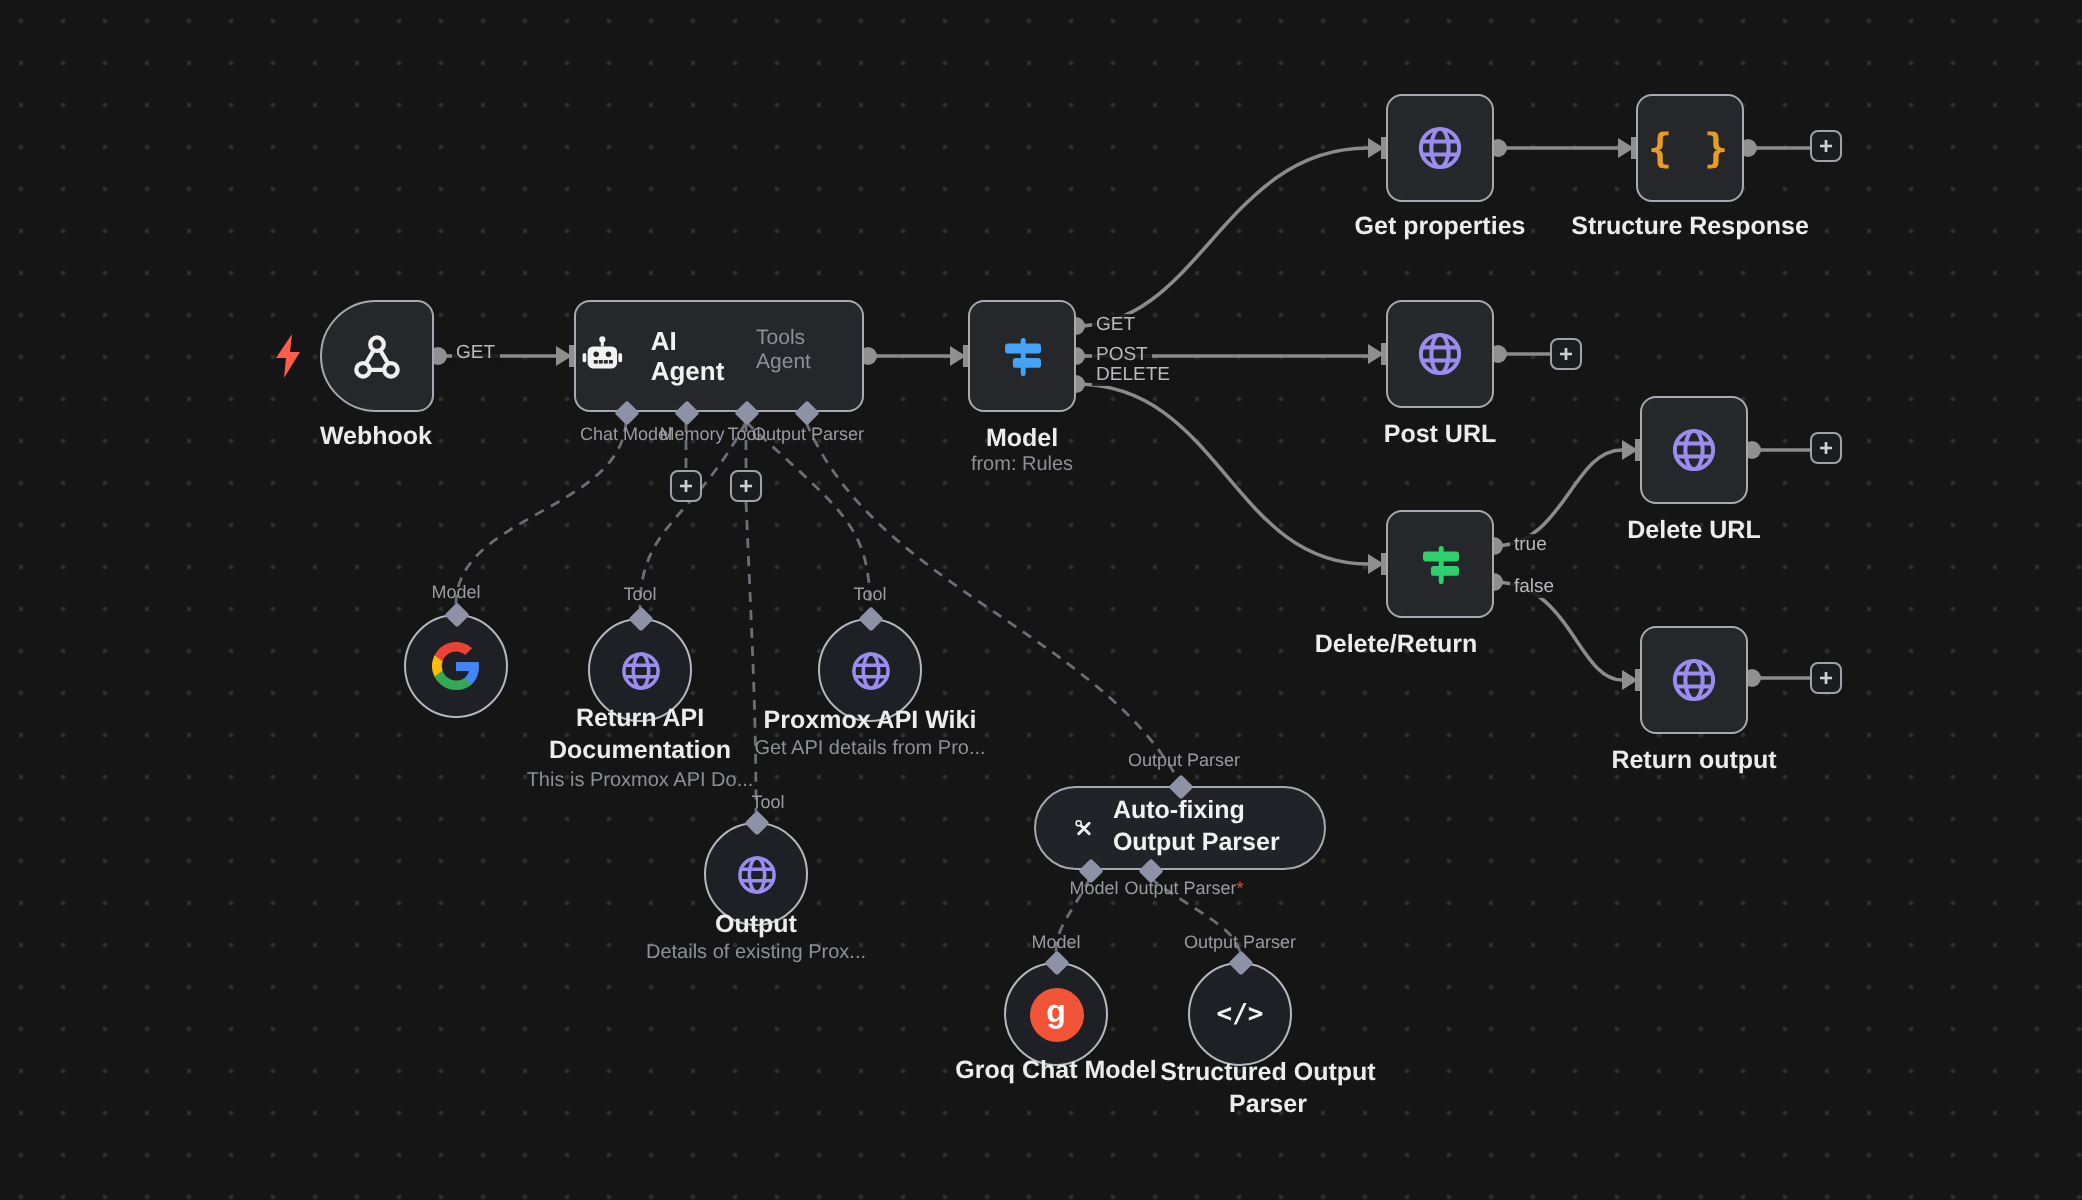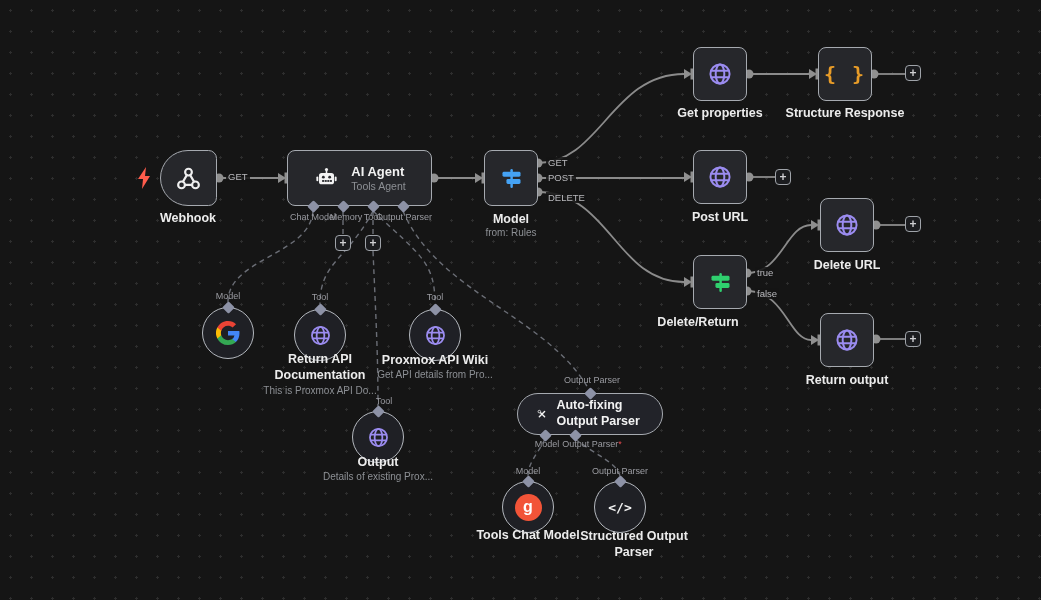--- a/index.html
+++ b/index.html
@@ -47,21 +47,21 @@
   .diamond{
     position:absolute;width:9px;height:9px;background:#8d92a6;
     border-radius:1.5px;transform:rotate(45deg);
   }
   .plusbtn{
     position:absolute;width:16px;height:16px;box-sizing:border-box;
     background:#1b1c1f;border:1.6px solid #9fa3a9;border-radius:4px;
     color:#cfcfd2;font-size:12px;font-weight:700;line-height:12px;
     display:flex;align-items:center;justify-content:center;cursor:pointer;
   }
-  .agent-text{display:flex;flex-direction:column;align-items:flex-start;gap:1px;}
+  .agent-text{display:flex;flex-direction:row;align-items:flex-start;gap:1px;}
   .agent-title{color:#f2f2f2;font-size:13px;font-weight:700;}
   .agent-sub{color:#8d9095;font-size:10.5px;}
   .braces{color:#e89c28;font-family:"DejaVu Sans Mono",monospace;font-weight:700;font-size:20px;letter-spacing:2px;}
   .codeglyph{color:#f4f4f4;font-family:"DejaVu Sans Mono",monospace;font-weight:700;font-size:13px;}
   .groqdot{width:27px;height:27px;border-radius:50%;background:#f25438;display:flex;align-items:center;justify-content:center;
            color:#fff;font-weight:700;font-size:16px;font-family:"Liberation Sans",sans-serif;}
   .red{color:#e5484d;}
 </style>
 </head>
 <body>
@@ -181,21 +181,21 @@
     <svg width="27" height="27" viewBox="0 0 24 24">
       <rect x="11" y="3.5" width="2.2" height="17" rx="1.1" fill="#45a3f5"></rect>
       <rect x="4" y="6" width="16" height="4.4" rx="1.3" fill="#45a3f5"></rect>
       <rect x="7.5" y="12.4" width="12.5" height="4.4" rx="1.3" fill="#45a3f5"></rect>
     </svg>
   </div>
   <div class="ntitle" style="left:511px;top:212px">Model</div>
   <div class="nsub" style="left:511px;top:227px">from: Rules</div>
   <span class="wlabel" style="left:546px;top:157px">GET</span>
   <span class="wlabel" style="left:546px;top:172px">POST</span>
-  <span class="wlabel" style="left:546px;top:192px">DELETE</span>
+  <span class="wlabel" style="left:546px;top:182px">DELETE</span>
 
   <div class="node" style="left:693px;top:47px;width:54px;height:54px">
     <svg width="28" height="28" viewBox="0 0 24 24" fill="none" stroke="#9b8cf0" stroke-width="1.7">
       <circle cx="12" cy="12" r="8.2"></circle>
         <ellipse cx="12" cy="12" rx="3.7" ry="8.2"></ellipse>
       <path d="M4.4 9.2 H19.6 M4.4 14.8 H19.6"></path>
     </svg>
   </div>
   <div class="ntitle" style="left:720px;top:106px">Get properties</div>
 
@@ -316,21 +316,21 @@
   <span class="clabel" style="left:547px;top:439px">Model</span>
   <span class="clabel" style="left:592px;top:439px"><span>Output Parser</span><span class="red">*</span></span>
 
   <div class="cnode" style="left:502px;top:481px;width:52px;height:52px">
     <div class="groqdot">
         <span>g</span>
       </div>
   </div>
   <div class="diamond" style="left:523.5px;top:476.5px"></div>
   <span class="clabel" style="left:528px;top:466px">Model</span>
-  <div class="ntitle" style="left:528px;top:528px">Tools Chat Model</div>
+  <div class="ntitle" style="left:528px;top:528px">Groq Chat Model</div>
 
   <div class="cnode" style="left:594px;top:481px;width:52px;height:52px">
     <span class="codeglyph">&lt;/&gt;</span>
   </div>
   <div class="diamond" style="left:615.5px;top:476.5px"></div>
   <span class="clabel" style="left:620px;top:466px">Output Parser</span>
   <div class="ntitle wrap" style="left:634px;top:528px;width:125px">Structured Output Parser</div>
 
 </div>
 

